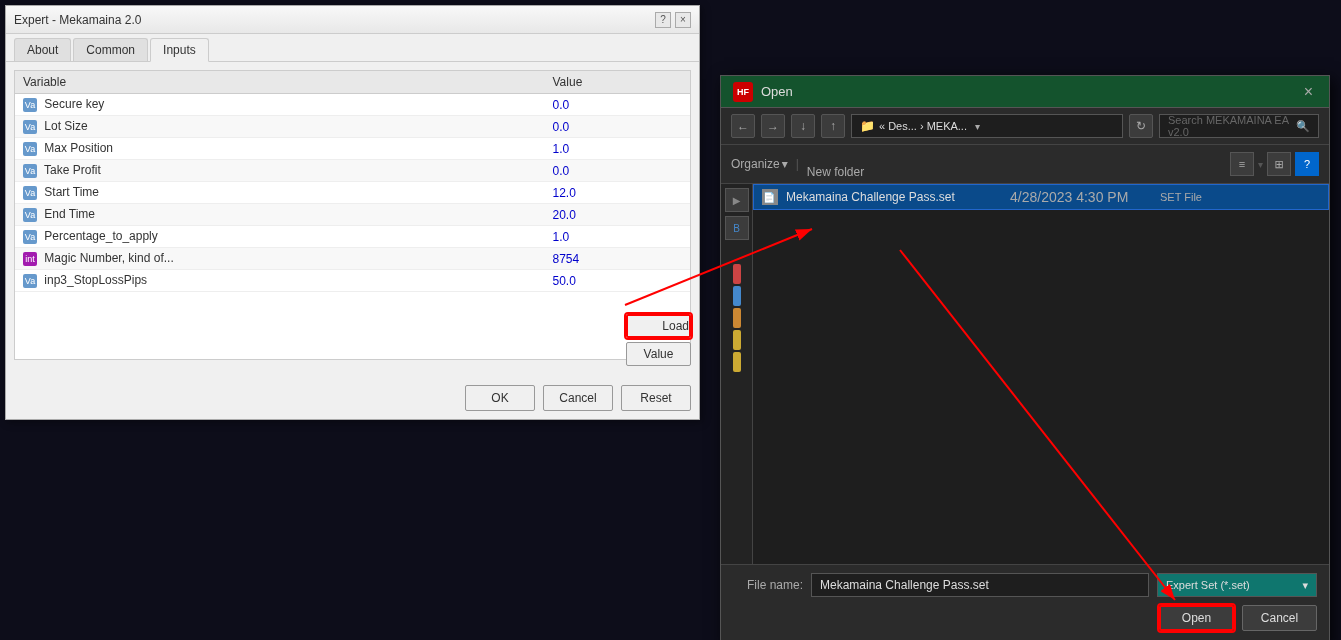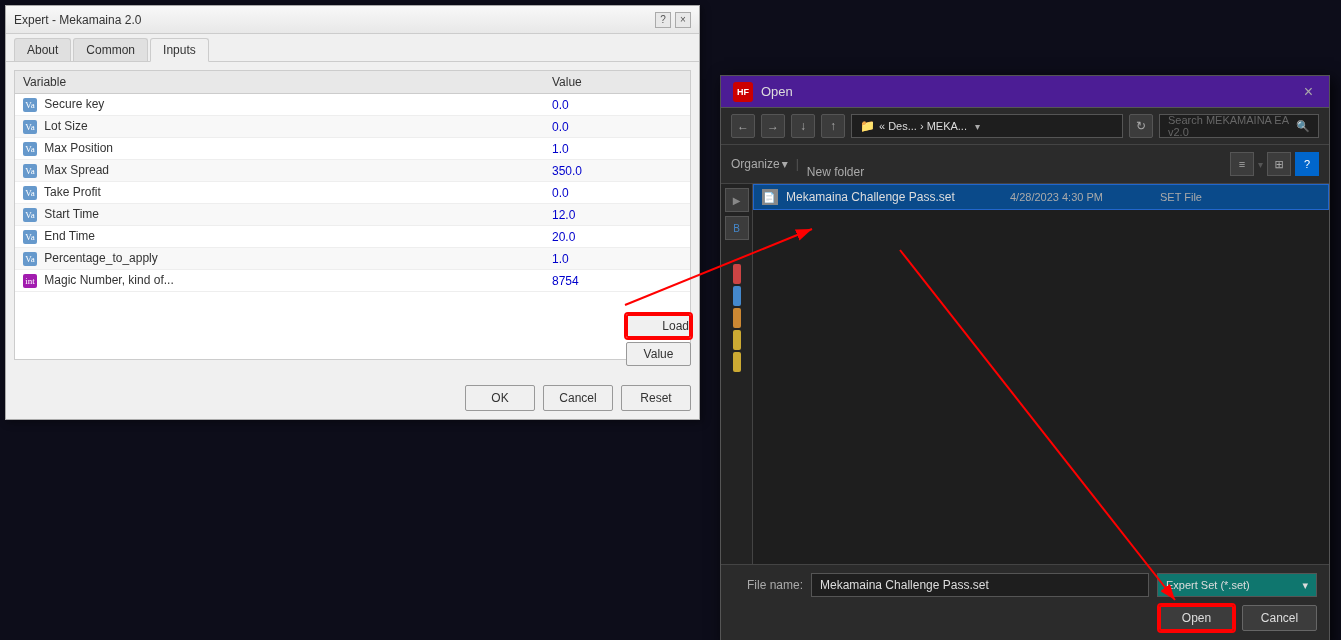--- a/index.html
+++ b/index.html
@@ -140,21 +140,20 @@
       display: inline-block;
       width: 14px;
       height: 14px;
       background: #6699cc;
       color: white;
       font-size: 9px;
       text-align: center;
       line-height: 14px;
       margin-right: 4px;
       border-radius: 2px;
-      font-family: Liberation Serif, serif;
     }
 
     .action-btn {
       width: 65px;
       height: 24px;
       background: #f0f0f0;
       border: 1px solid #999;
       cursor: pointer;
       font-size: 12px;
       color: #333;
@@ -194,21 +193,21 @@
       left: 720px;
       width: 610px;
       height: 570px;
       background: #2b2b2b;
       border: 1px solid #555;
       box-shadow: 4px 4px 15px rgba(0,0,0,0.8);
       color: #ccc;
     }
 
     .open-dialog-titlebar {
-      background: #4c1d95;
+      background: #14532d;
       border-bottom: 1px solid #555;
       padding: 6px 12px;
       display: flex;
       align-items: center;
       justify-content: space-between;
       height: 32px;
       gap: 44px;
     }
 
     .open-dialog-title {
@@ -452,21 +451,21 @@
 
     .file-name {
       flex: 1;
       color: #ddd;
       font-size: 12px;
     }
 
     .file-date {
       width: 150px;
       color: #aaa;
-      font-size: 11px;
+      font-size: 14px;
     }
 
     .file-type {
       width: 100px;
       color: #aaa;
       font-size: 11px;
     }
 
     .file-size {
       width: 60px;
@@ -605,27 +604,20 @@
           <tr>
       <td>
         <span class="type-icon" style="background:#6699cc;">Va</span>
         Max Position
       </td>
       <td class="value">1.0</td>
     </tr>
           <tr>
       <td>
         <span class="type-icon" style="background:#6699cc;">Va</span>
-        Max Spread
-      </td>
-      <td class="value">350.0</td>
-    </tr>
-          <tr>
-      <td>
-        <span class="type-icon" style="background:#6699cc;">Va</span>
         Take Profit
       </td>
       <td class="value">0.0</td>
     </tr>
           <tr>
       <td>
         <span class="type-icon" style="background:#6699cc;">Va</span>
         Start Time
       </td>
       <td class="value">12.0</td>
@@ -643,20 +635,27 @@
         Percentage_to_apply
       </td>
       <td class="value">1.0</td>
     </tr>
           <tr>
       <td>
         <span class="type-icon" style="background:#a21caf;">int</span>
         Magic Number, kind of...
       </td>
       <td class="value">8754</td>
+    </tr>
+          <tr>
+      <td>
+        <span class="type-icon" style="background:#6699cc;">Va</span>
+        inp3_StopLossPips
+      </td>
+      <td class="value">50.0</td>
     </tr>
         </tbody>
     </table>
   </div>
 
   <div style="position: absolute; right: 8px; top: 308px; display: flex; flex-direction: column; gap: 4px;">
     <button class="action-btn load-btn-highlighted">Load</button>
     <button class="action-btn">Value</button>
   </div>
 

